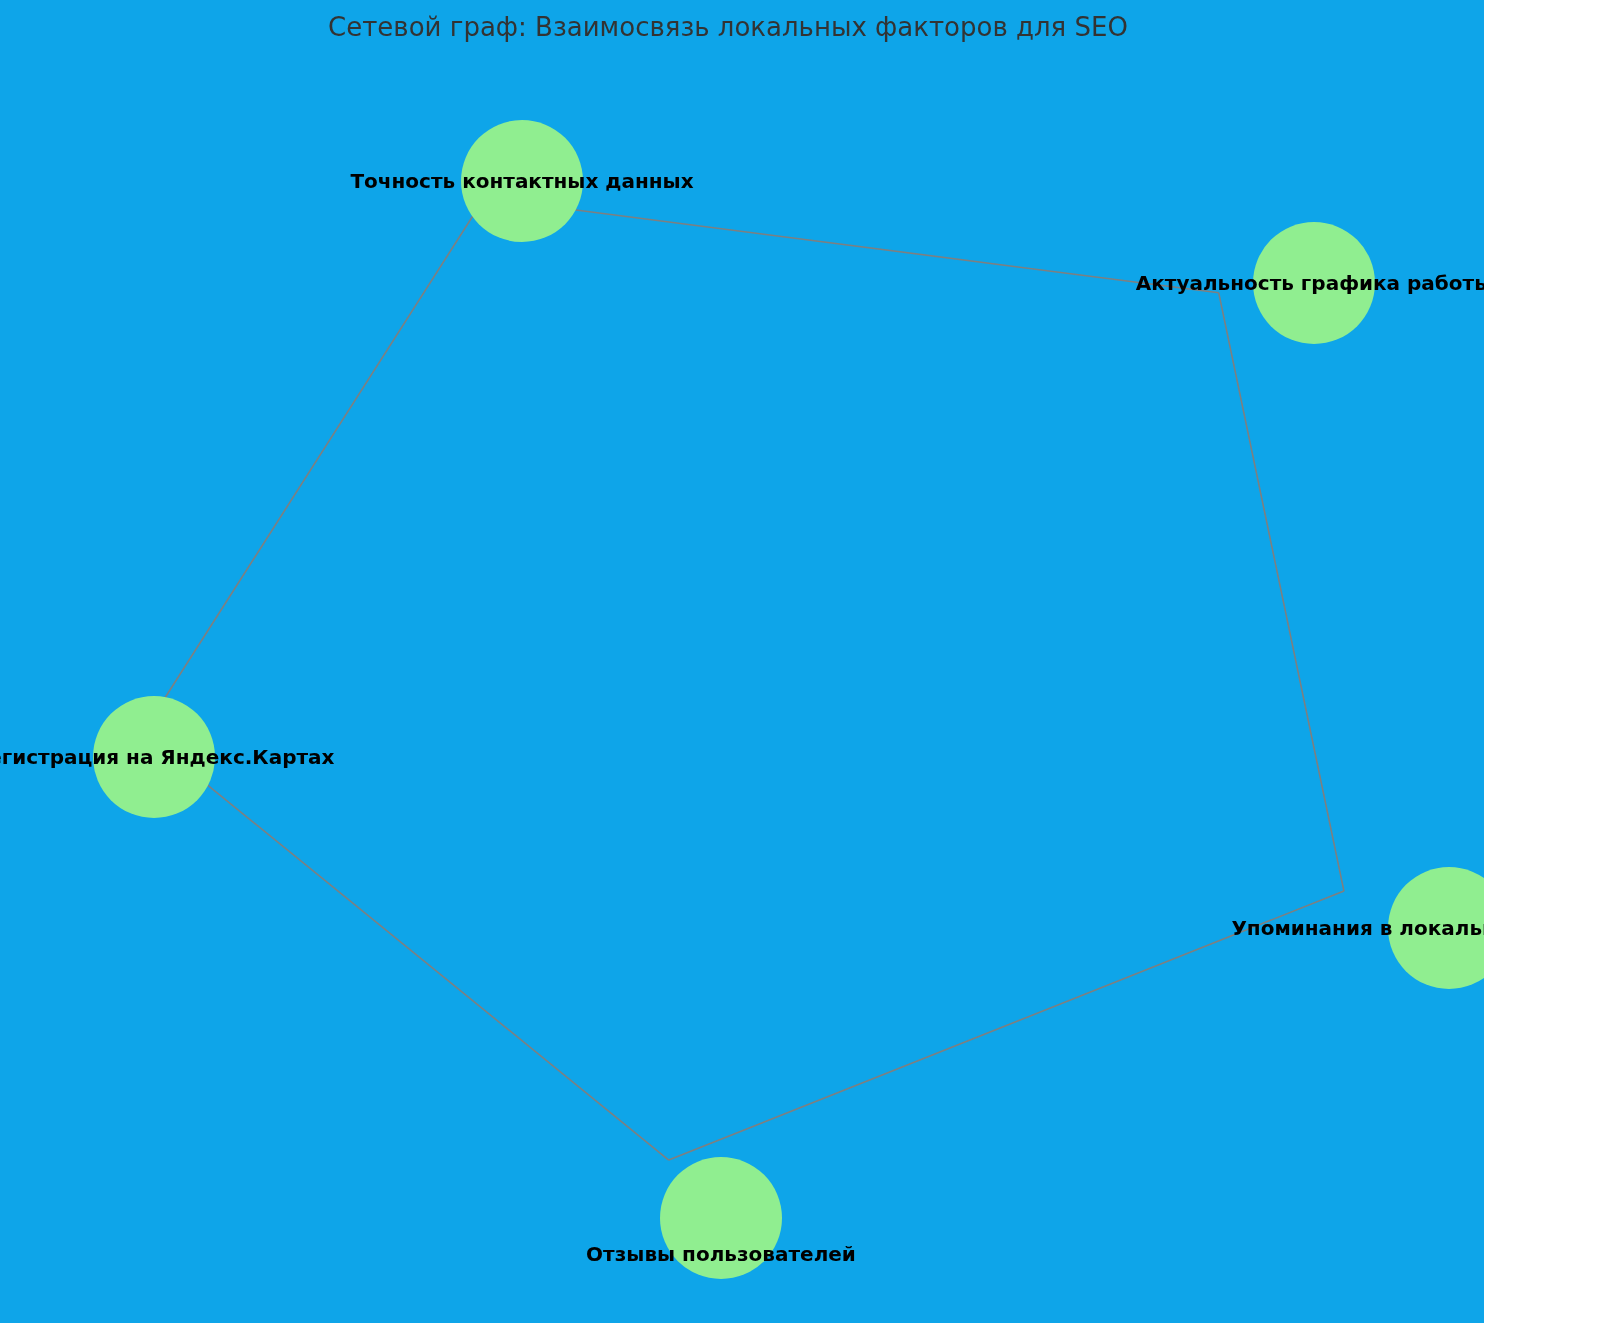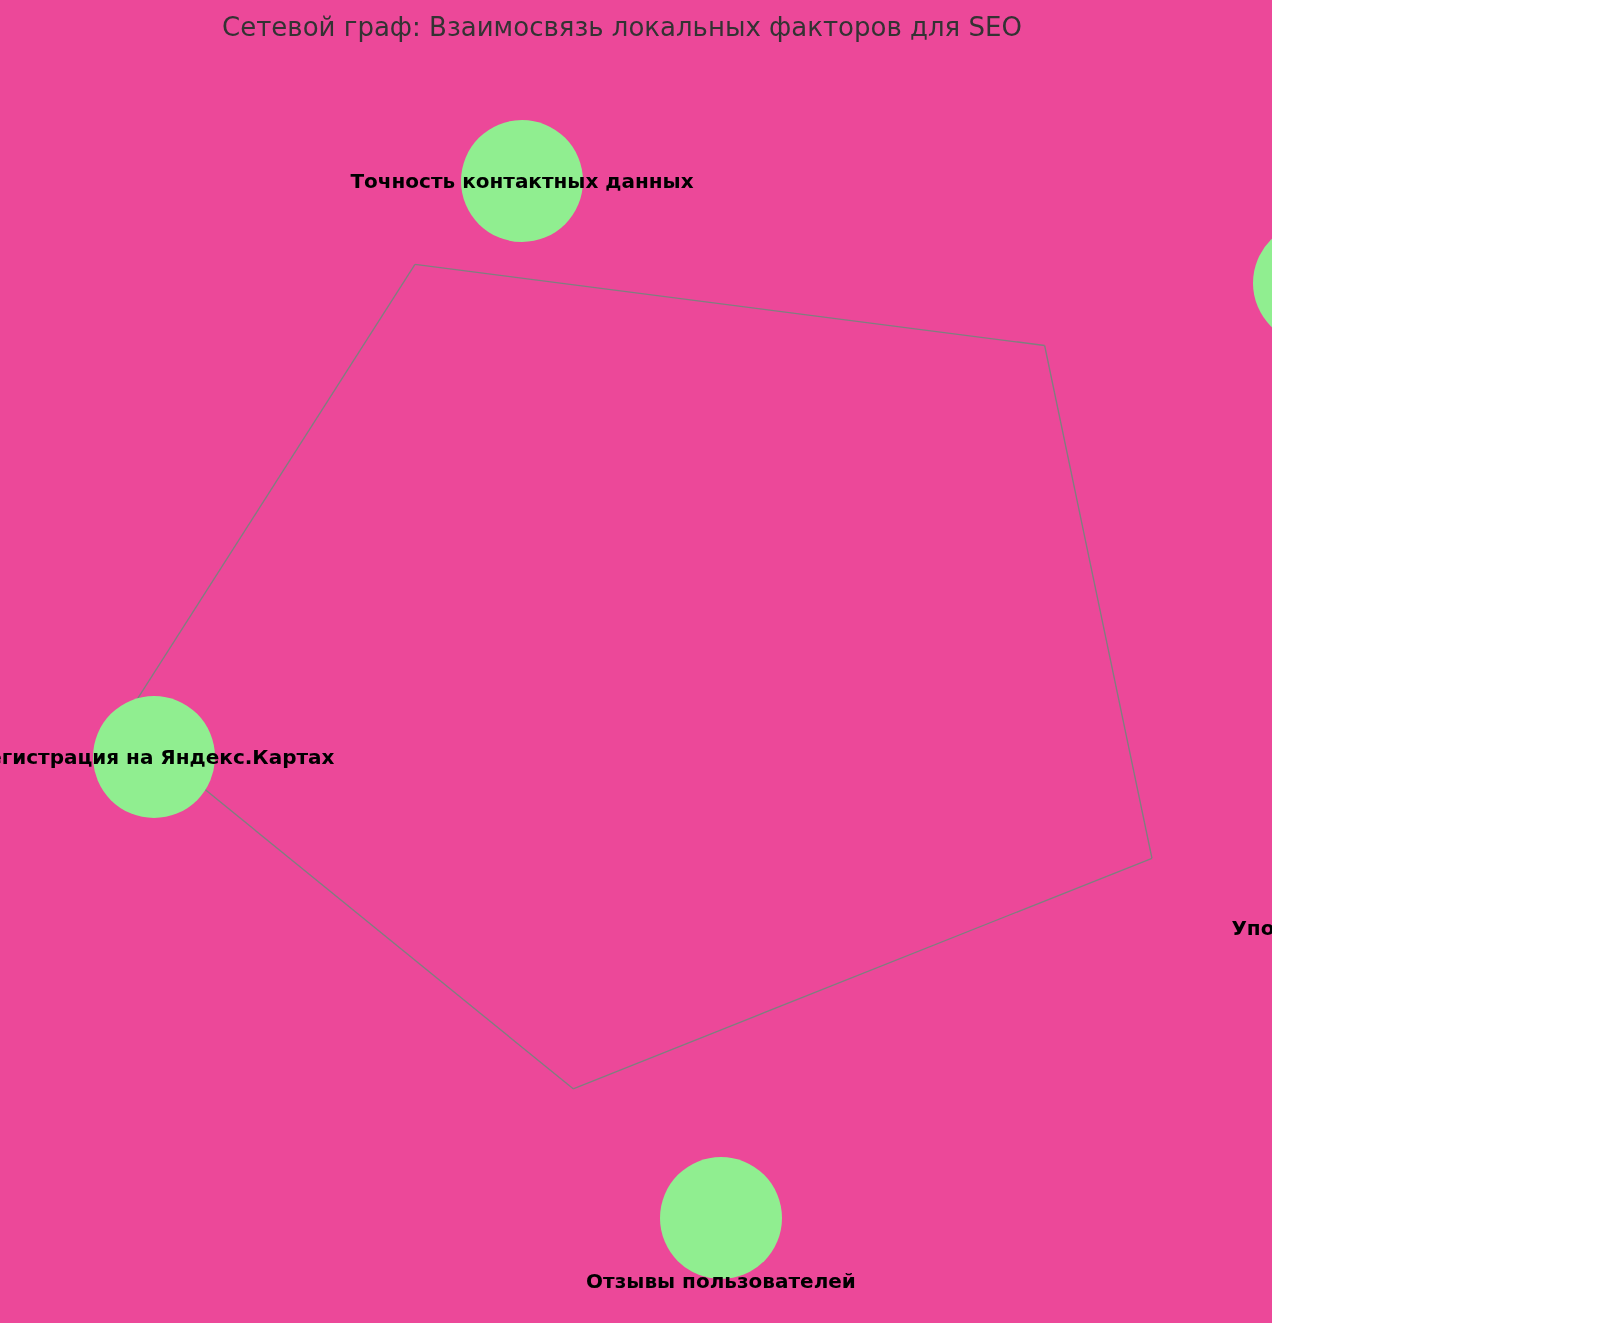--- a/index.html
+++ b/index.html
@@ -2,24 +2,24 @@
 <html><head>
 <meta charset="utf-8">
 <style>
   html, body {
     margin: 0;
     padding: 0;
     background: #ffffff;
   }
   .canvas {
     position: relative;
-    width: 1272px;
+    width: 1484px;
     height: 1323px;
     overflow: hidden;
-    background: #ec4899;
+    background: #0ea5e9;
     font-family: "DejaVu Sans", "Liberation Sans", sans-serif;
   }
   .chart-title {
     position: absolute;
     top: 12px;
     left: -14px;
     width: 100%;
     text-align: center;
     font-size: 26px;
     font-weight: 400;
@@ -70,17 +70,18 @@
     </svg>
   <div class="nodes-layer" id="nodes-layer">
       <div class="graph-node" style="left: 461px; top: 101px; width: 122px; height: 122px; background: rgb(144, 238, 144);"></div>
       <div class="graph-node" style="left: 1253px; top: 203px; width: 122px; height: 122px; background: rgb(144, 238, 144);"></div>
       <div class="graph-node" style="left: 1388px; top: 848px; width: 122px; height: 122px; background: rgb(144, 238, 144);"></div>
       <div class="graph-node" style="left: 660px; top: 1138px; width: 122px; height: 122px; background: rgb(144, 238, 144);"></div>
       <div class="graph-node" style="left: 93px; top: 677px; width: 122px; height: 122px; background: rgb(144, 238, 144);"></div>
     </div>
   <div class="labels-layer" id="labels-layer">
       <div class="graph-node-label" style="left: 522px; top: 162px; color: rgb(0, 0, 0);">Точность контактных данных</div>
+      <div class="graph-node-label" style="left: 1314px; top: 264px; color: rgb(0, 0, 0);">Актуальность графика работы</div>
       <div class="graph-node-label" style="left: 1449px; top: 909px; color: rgb(0, 0, 0);">Упоминания в локальных источниках</div>
-      <div class="graph-node-label" style="left: 721px; top: 1262px; color: rgb(0, 0, 0);">Отзывы пользователей</div>
+      <div class="graph-node-label" style="left: 721px; top: 1235px; color: rgb(0, 0, 0);">Отзывы пользователей</div>
       <div class="graph-node-label" style="left: 154px; top: 738px; color: rgb(0, 0, 0);">Регистрация на Яндекс.Картах</div>
     </div>
 </div>
 
 </body></html>

